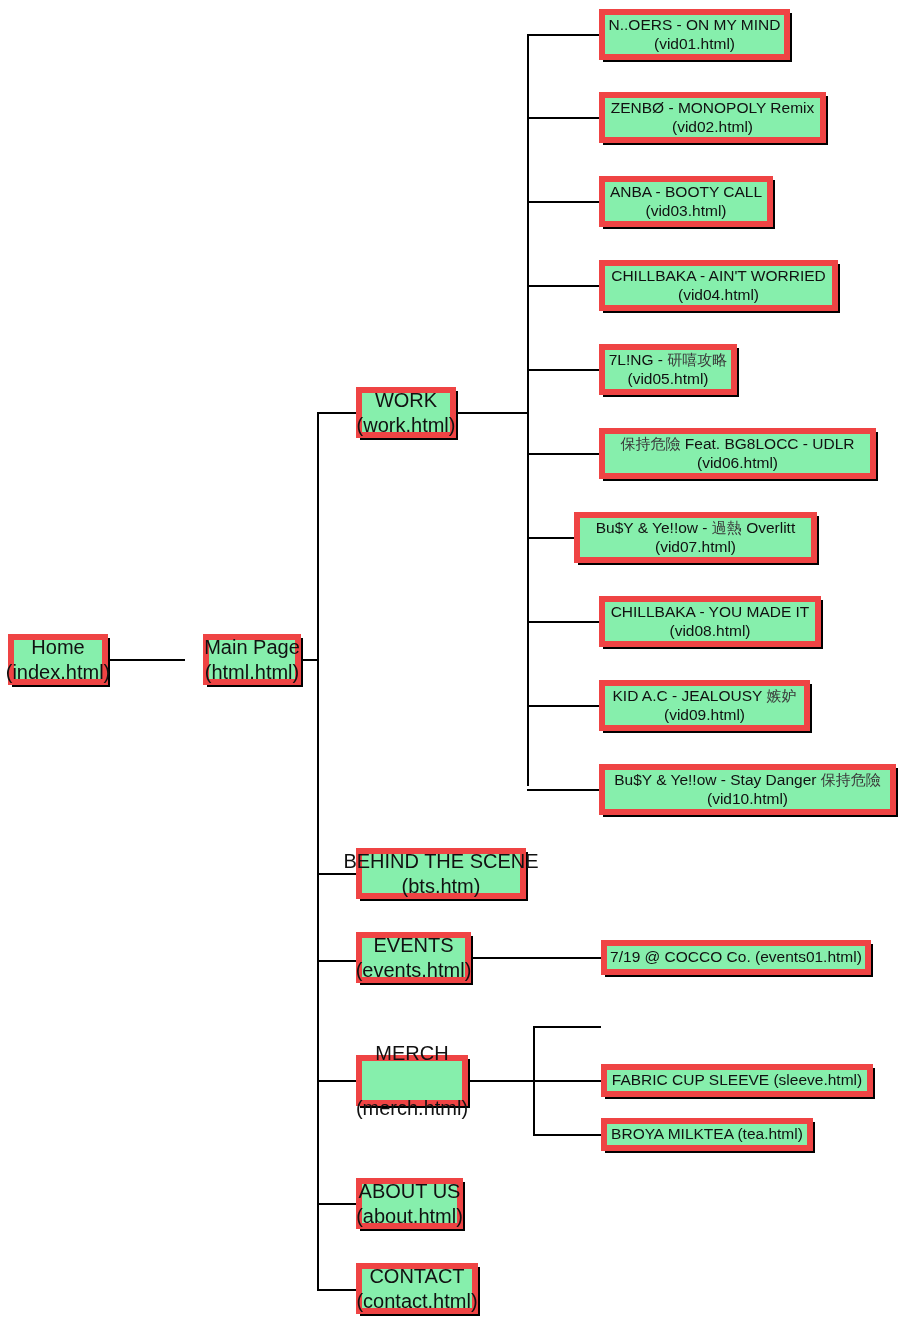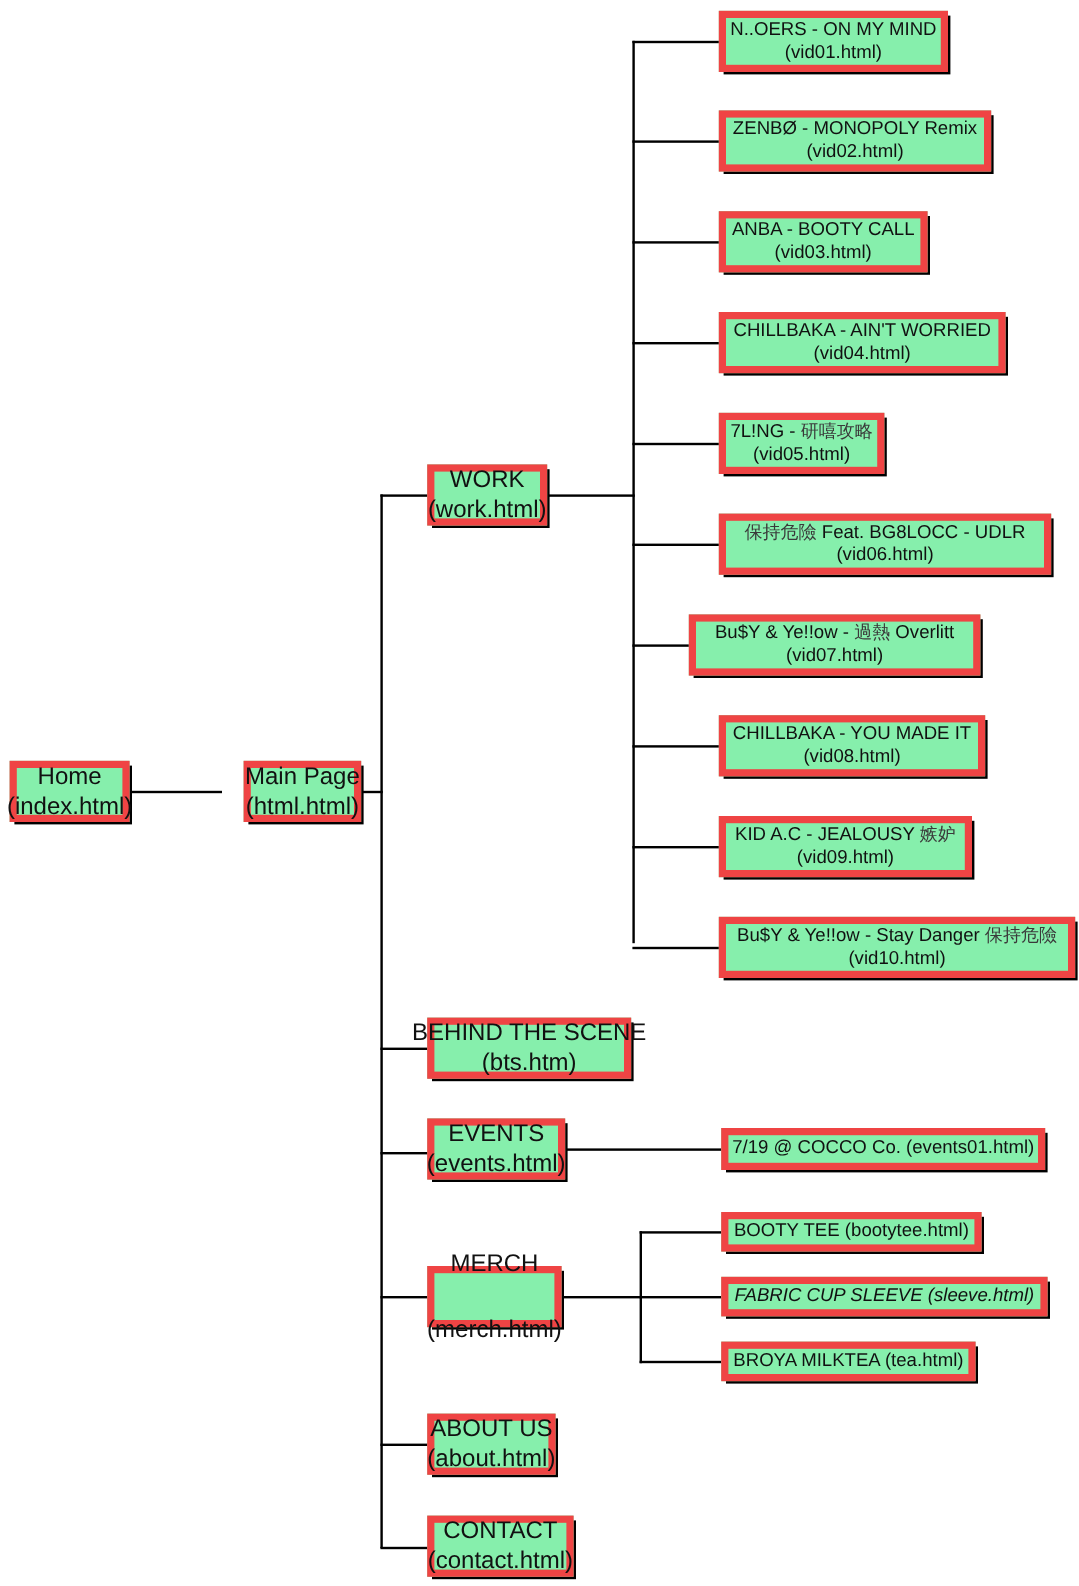--- a/index.html
+++ b/index.html
@@ -191,25 +191,22 @@
   <div class="node f15" style="left:599px; top:764px; width:297px; height:51px;">
     <span class="t1">
       <span>Bu$Y &amp; Ye!!ow - Stay Danger </span><span class="cjk">保持危險</span></span>
     <span class="t2">(vid10.html)</span>
   </div>
 
   <div class="node f15 single" style="left:601px; top:940px; width:270px; height:35px;">
     <span class="t1">7/19 @ COCCO Co. (events01.html)</span>
   </div>
 
-  <div class="node f15 single" style="left:601px; top:1010px; width:217px; height:33px;">
-    <span class="t1">BOOTY TEE (bootytee.html)</span>
-  </div>
-
-  <div class="node f15 single" style="left:601px; top:1064px; width:272px; height:33px;font-style:italic;">
+
+  <div class="node f15 single" style="left:601px; top:1064px; width:272px; height:33px;">
     <span class="t1">FABRIC CUP SLEEVE (sleeve.html)</span>
   </div>
 
   <div class="node f15 single" style="left:601px; top:1118px; width:212px; height:33px;">
     <span class="t1">BROYA MILKTEA (tea.html)</span>
   </div>
 
 </div>
 
 </body></html>

